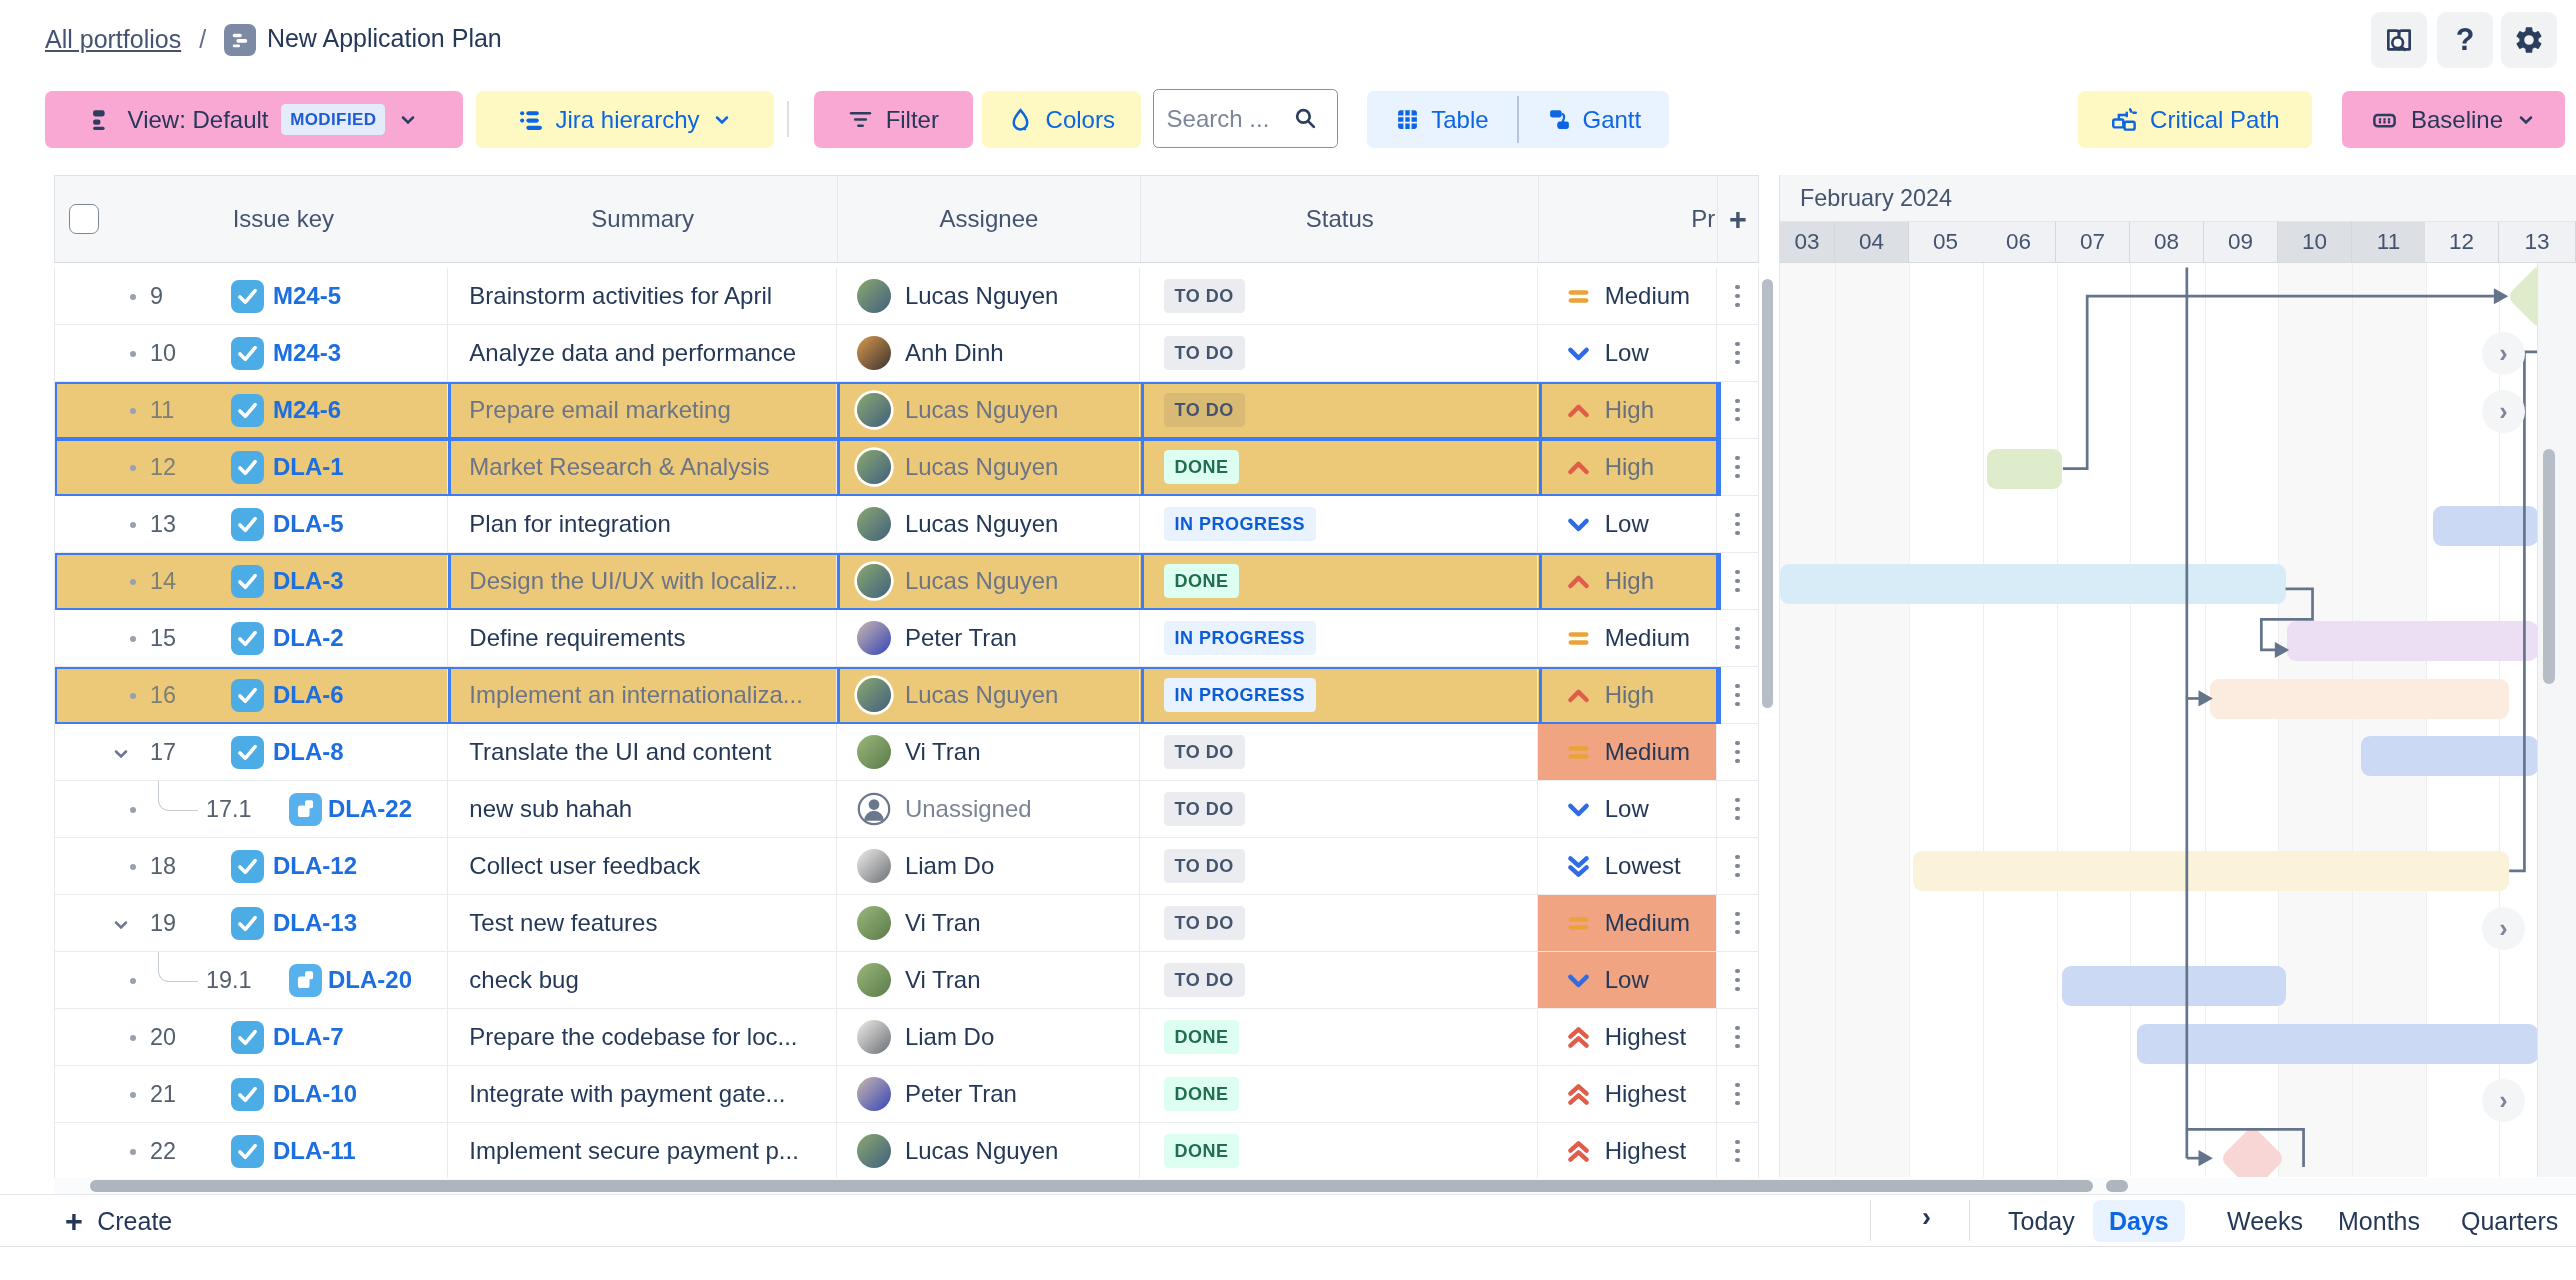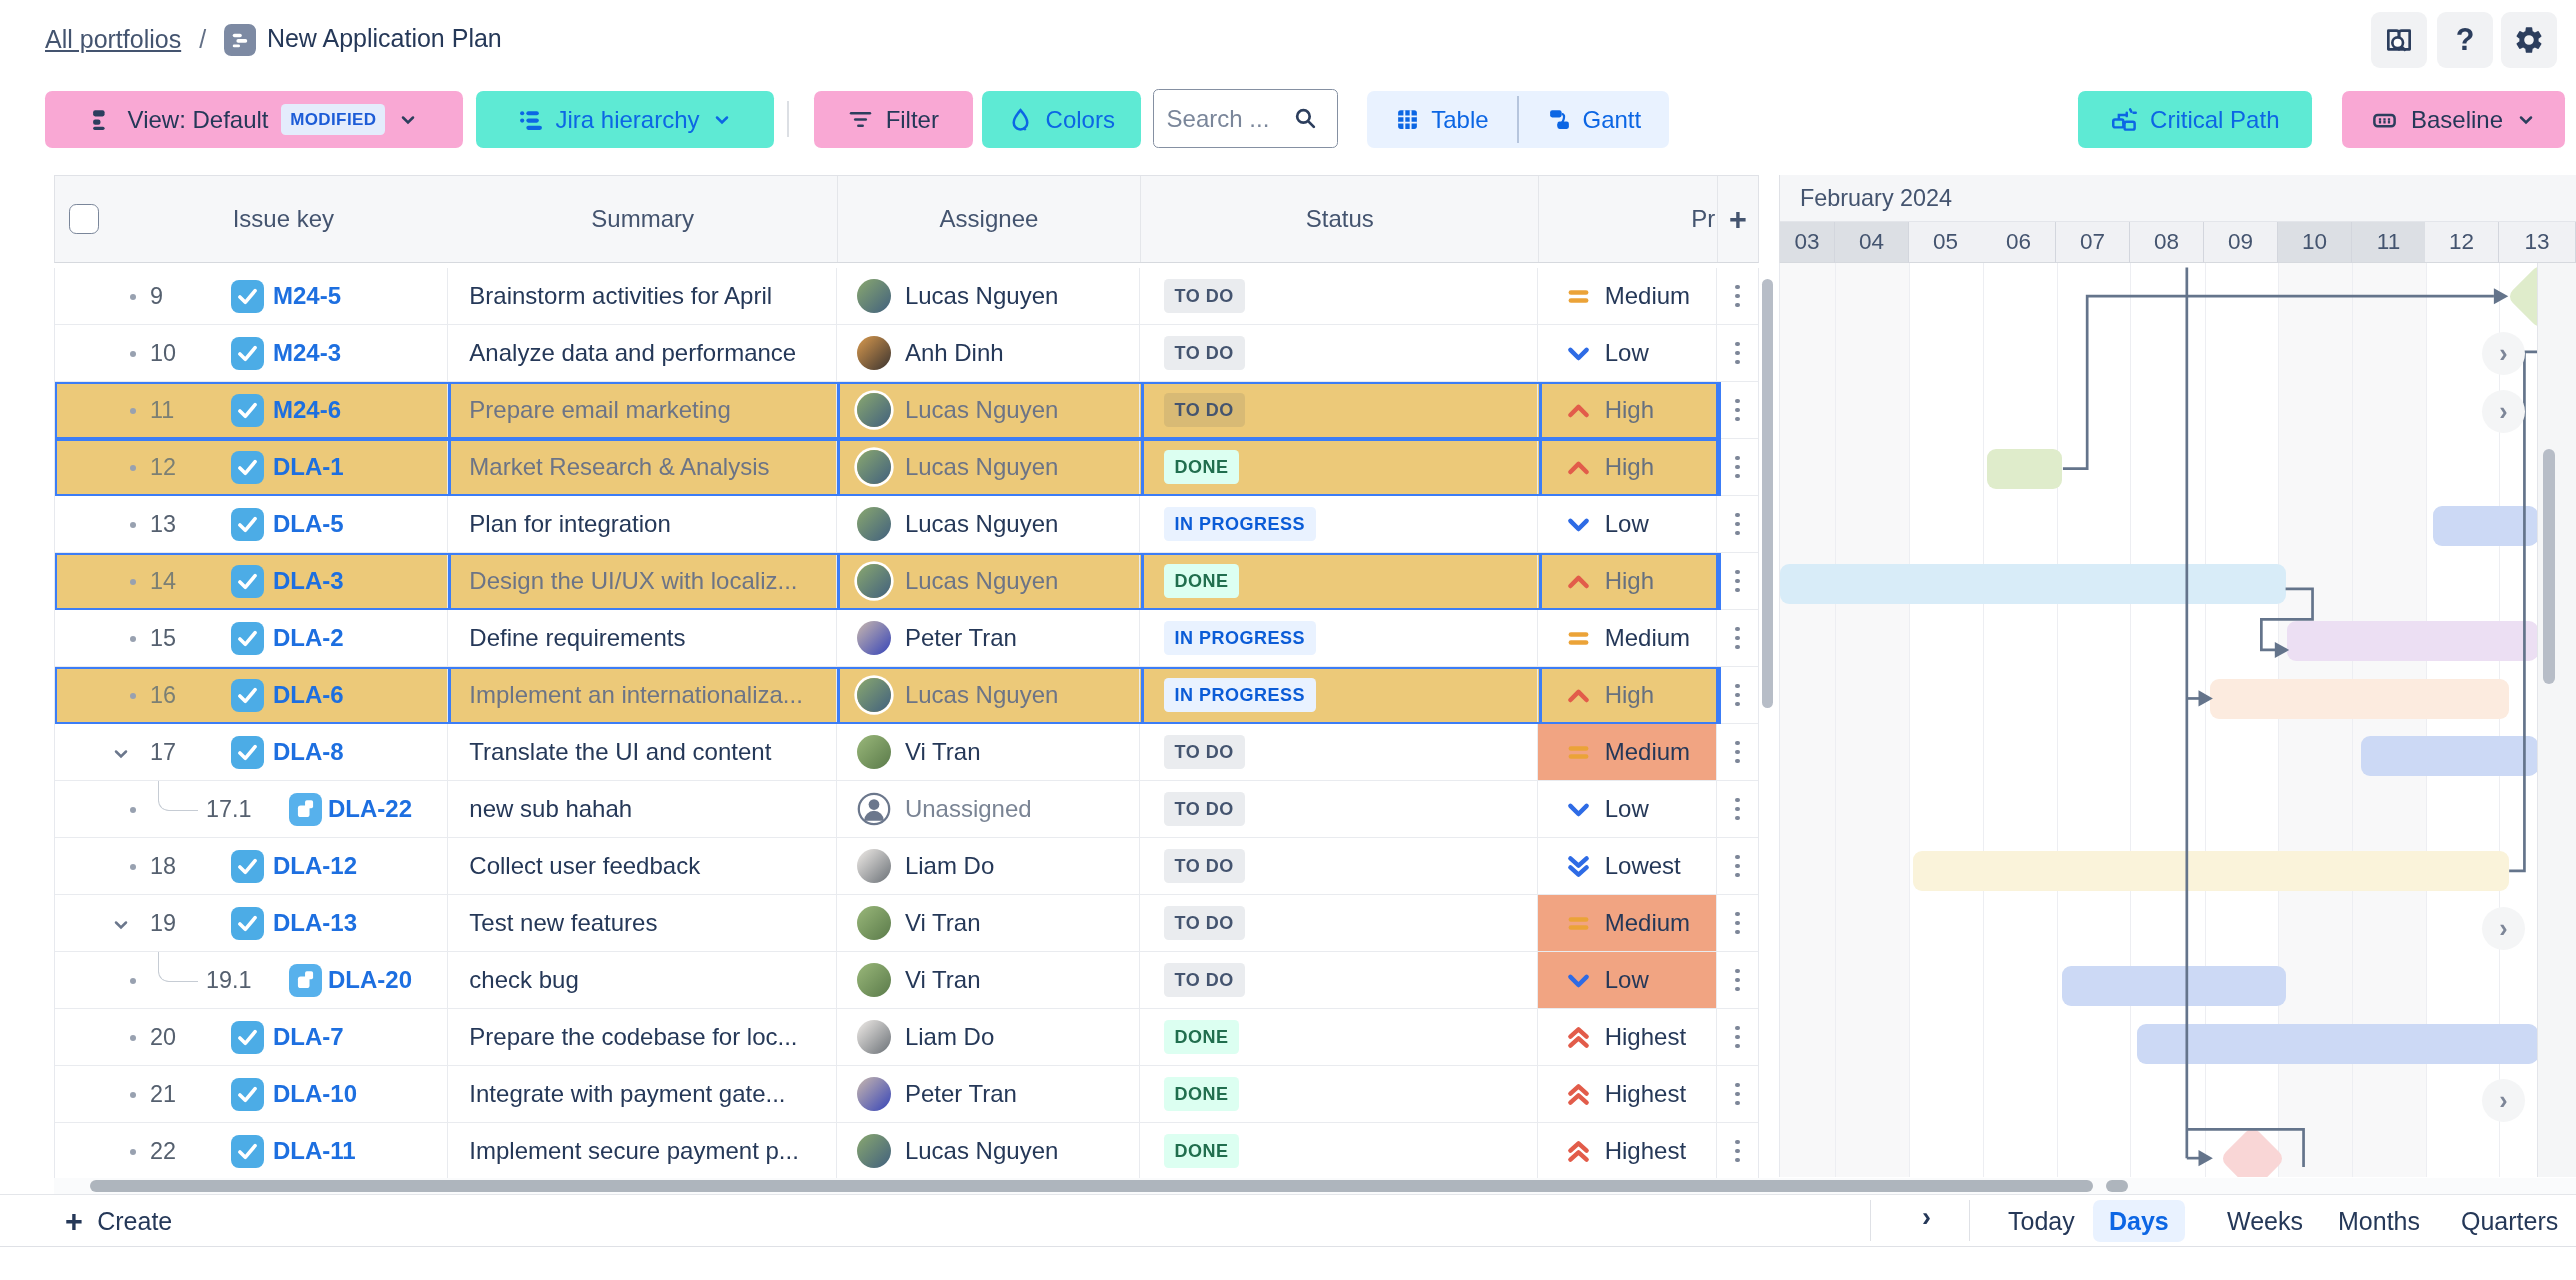--- a/index.html
+++ b/index.html
@@ -14,21 +14,21 @@
   .breadcrumb .crumb-link { color:#44546f; }
   .breadcrumb .sep { color:#626f86; padding:0 5.4px; }
   .bc-icon { width:32px; height:32px; border-radius:7.2px; background:#7d8aa3; display:flex; align-items:center; justify-content:center; }
   .breadcrumb .current { color:#253858; font-weight:500; display:flex; align-items:flex-start; gap:10.8px; }
   .topbtn { top:11.7px; width:56px; height:56px; border-radius:9px; background:#f1f2f4; border:none;
             display:flex; align-items:center; justify-content:center; font-size:30.5px; font-weight:bold; color:#2c3e5d; cursor:pointer; }
   
   .tbtn { top:91px; height:57px; border:none; border-radius:7.2px; display:flex; align-items:center; justify-content:center;
           gap:12.6px; font-size:24px; font-family:inherit; cursor:pointer; white-space:nowrap; }
   .tbtn.gray { background:#f9a8d4; color:#253858; }
-  .tbtn.blue { background:#5eead4; color:#0c66e4; }
+  .tbtn.blue { background:#fef9c3; color:#0c66e4; }
   .modified { background:#e4ecfc; color:#1d5cd7; font-size:17px; font-weight:bold; letter-spacing:0.4px; padding:5.4px 9px; border-radius:4.5px; }
   .tb-divider { top:101px; width:1.8px; height:36px; background:#dcdfe4; }
   .search { top:89px; left:1153px; width:185px; height:59px; border:1.8px solid #8590a2; border-radius:5.4px; background:#fff;
             display:flex; align-items:center; padding:0 12.6px; gap:9px; }
   .search input { border:none; outline:none; width:117px; font-size:24px; font-family:inherit; color:#44546f; }
   .search input::placeholder { color:#7a869a; }
   .seg { top:91px; left:1367px; width:302px; height:57px; background:#e9f2ff; border-radius:7.2px; display:flex; }
   .seg .opt { flex:1; display:flex; align-items:center; justify-content:center; gap:10.8px; color:#0c66e4; font-size:24px; cursor:pointer; }
   .seg .mid { width:1.8px; background:#b6c5dd; margin:5.4px 0; }
   

